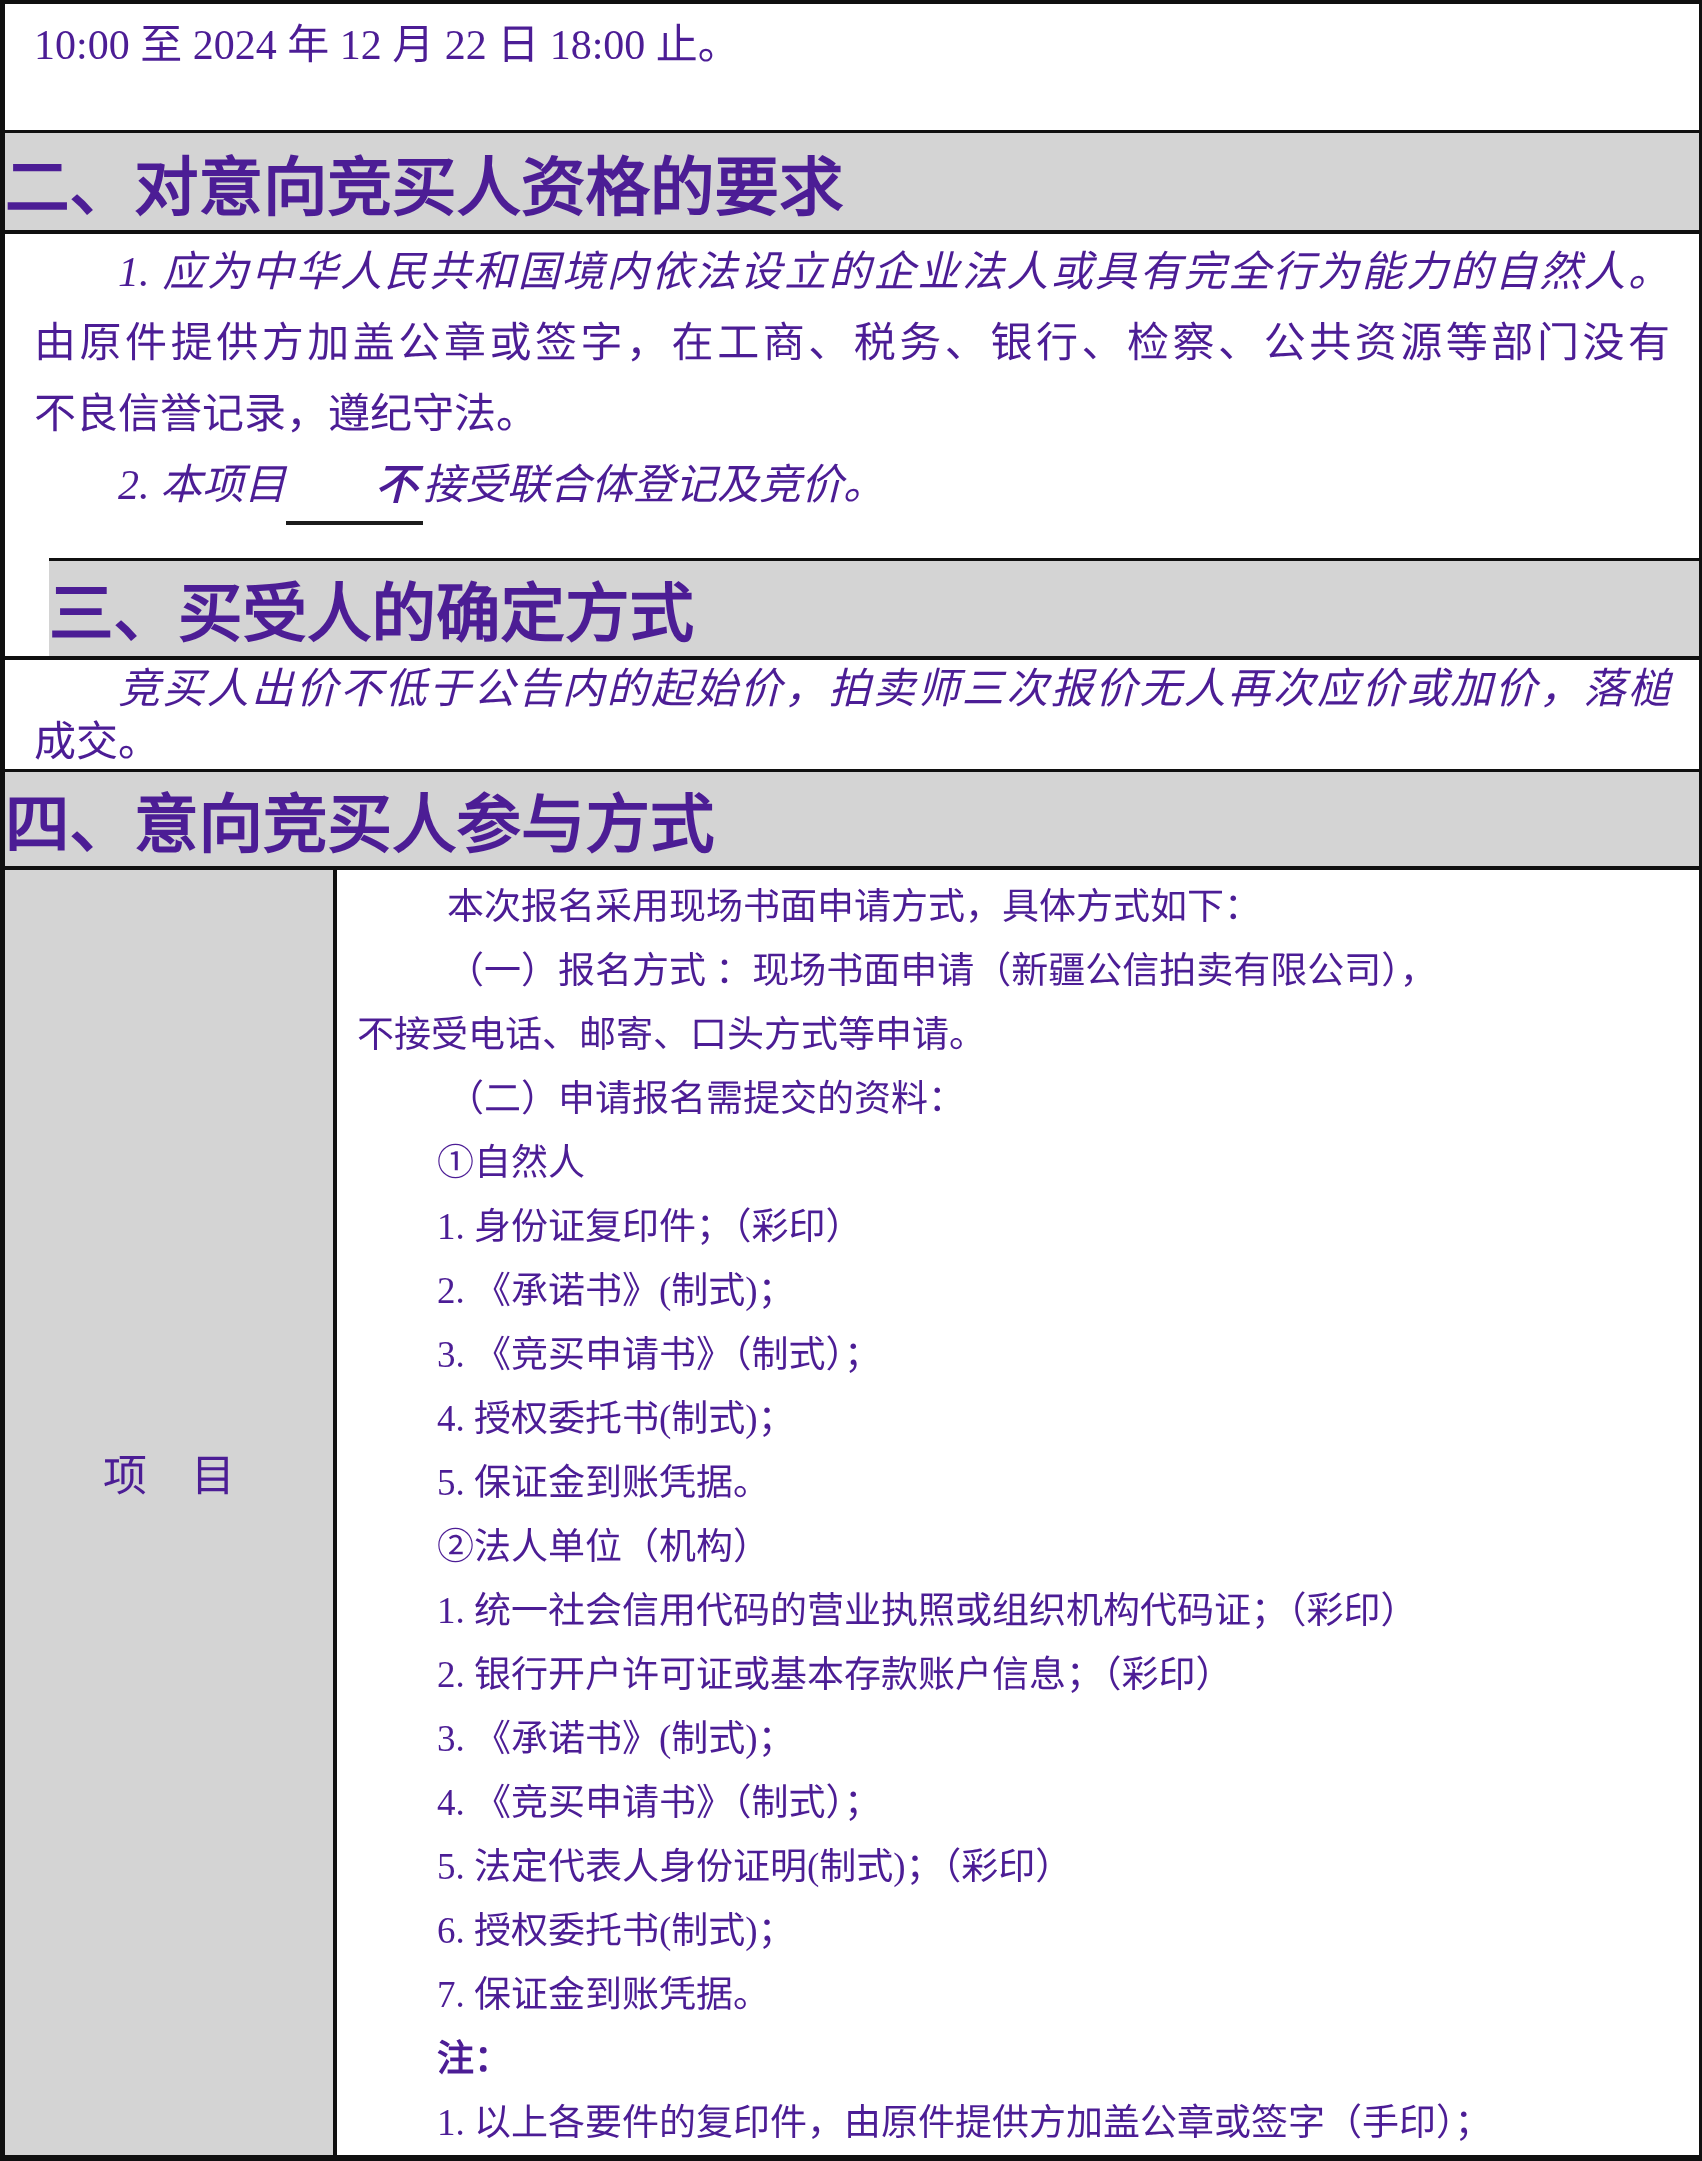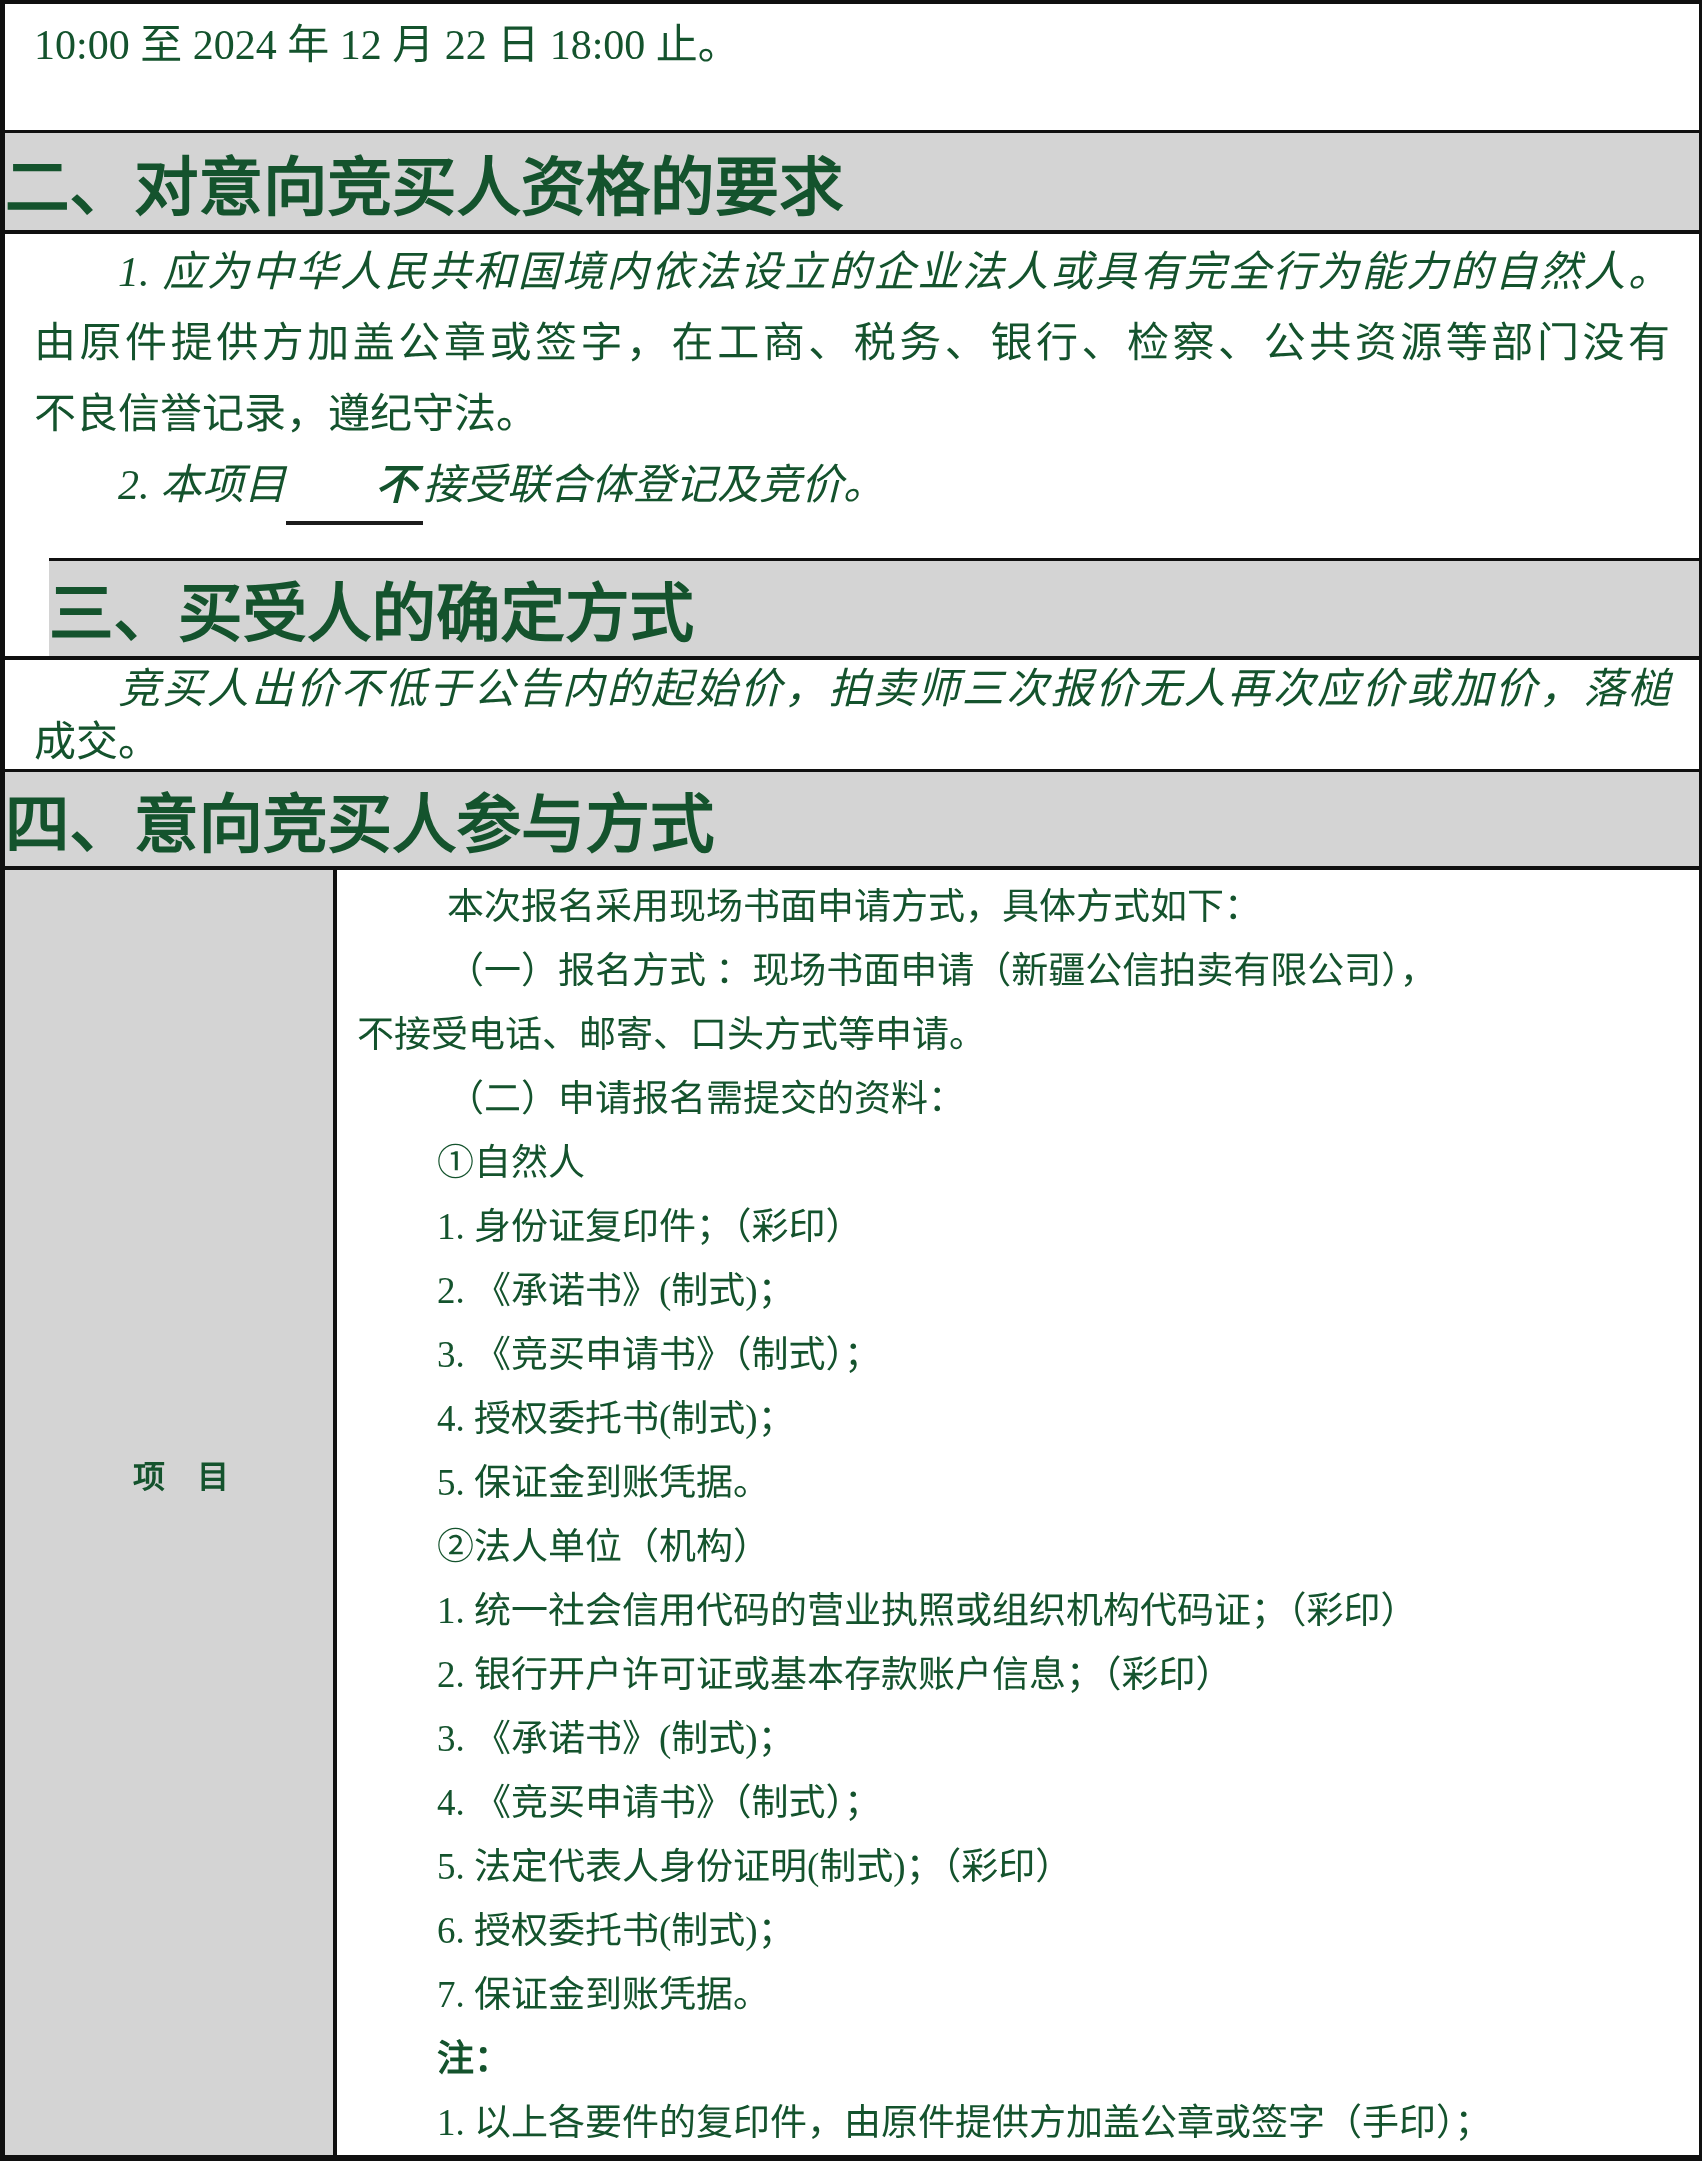--- a/index.html
+++ b/index.html
@@ -4,21 +4,21 @@
 <style>
   * { margin: 0; padding: 0; box-sizing: border-box; }
   html, body { background: #ffffff; }
   body { width: 1702px; }
 
   .page {
     position: relative;
     width: 1702px;
     height: 2161px;
     background: #ffffff;
-    color: #14532d;
+    color: #4c1d95;
     font-family: "Liberation Serif", "DejaVu Serif", serif;
     border-left: 5.3px solid #101010;
     border-right: 3.8px solid #101010;
     border-top: 4.6px solid #101010;
     border-bottom: 6px solid #101010;
     display: flex;
     flex-direction: column;
     overflow: hidden;
   }
 
@@ -75,25 +75,25 @@
   }
   .cell-left {
     width: 332px;
     flex: 0 0 332px;
     background: #d4d4d4;
     border-right: 4.6px solid #101010;
     position: relative;
   }
   .row-label {
     position: absolute;
-    left: 12px;
+    left: 0;
     width: 100%;
     text-align: center;
-    font-weight: bold;
-    font-size: 32px;
+    font-weight: normal;
+    font-size: 44px;
     line-height: 64px;
   }
   .row-label-1 { top: 575px; }
   .row-label-2 { top: 694px; }
   .cell-right {
     flex: 1;
     padding: 4.6px 30px 0 20px;
     font-size: 37px;
   }
   .tl { line-height: 64px; }

